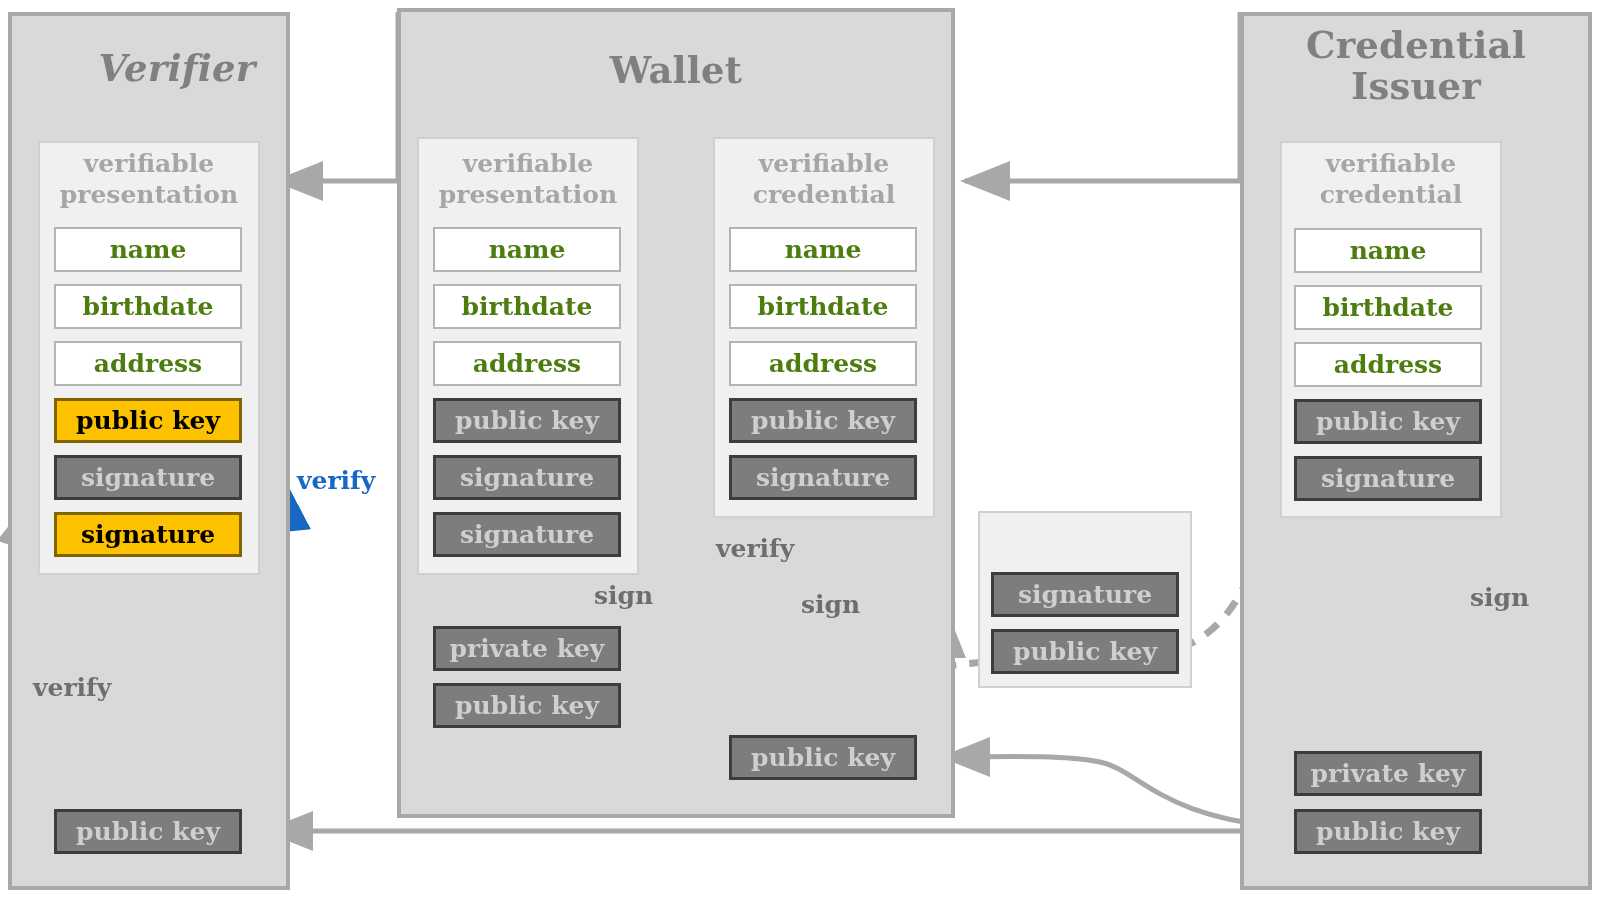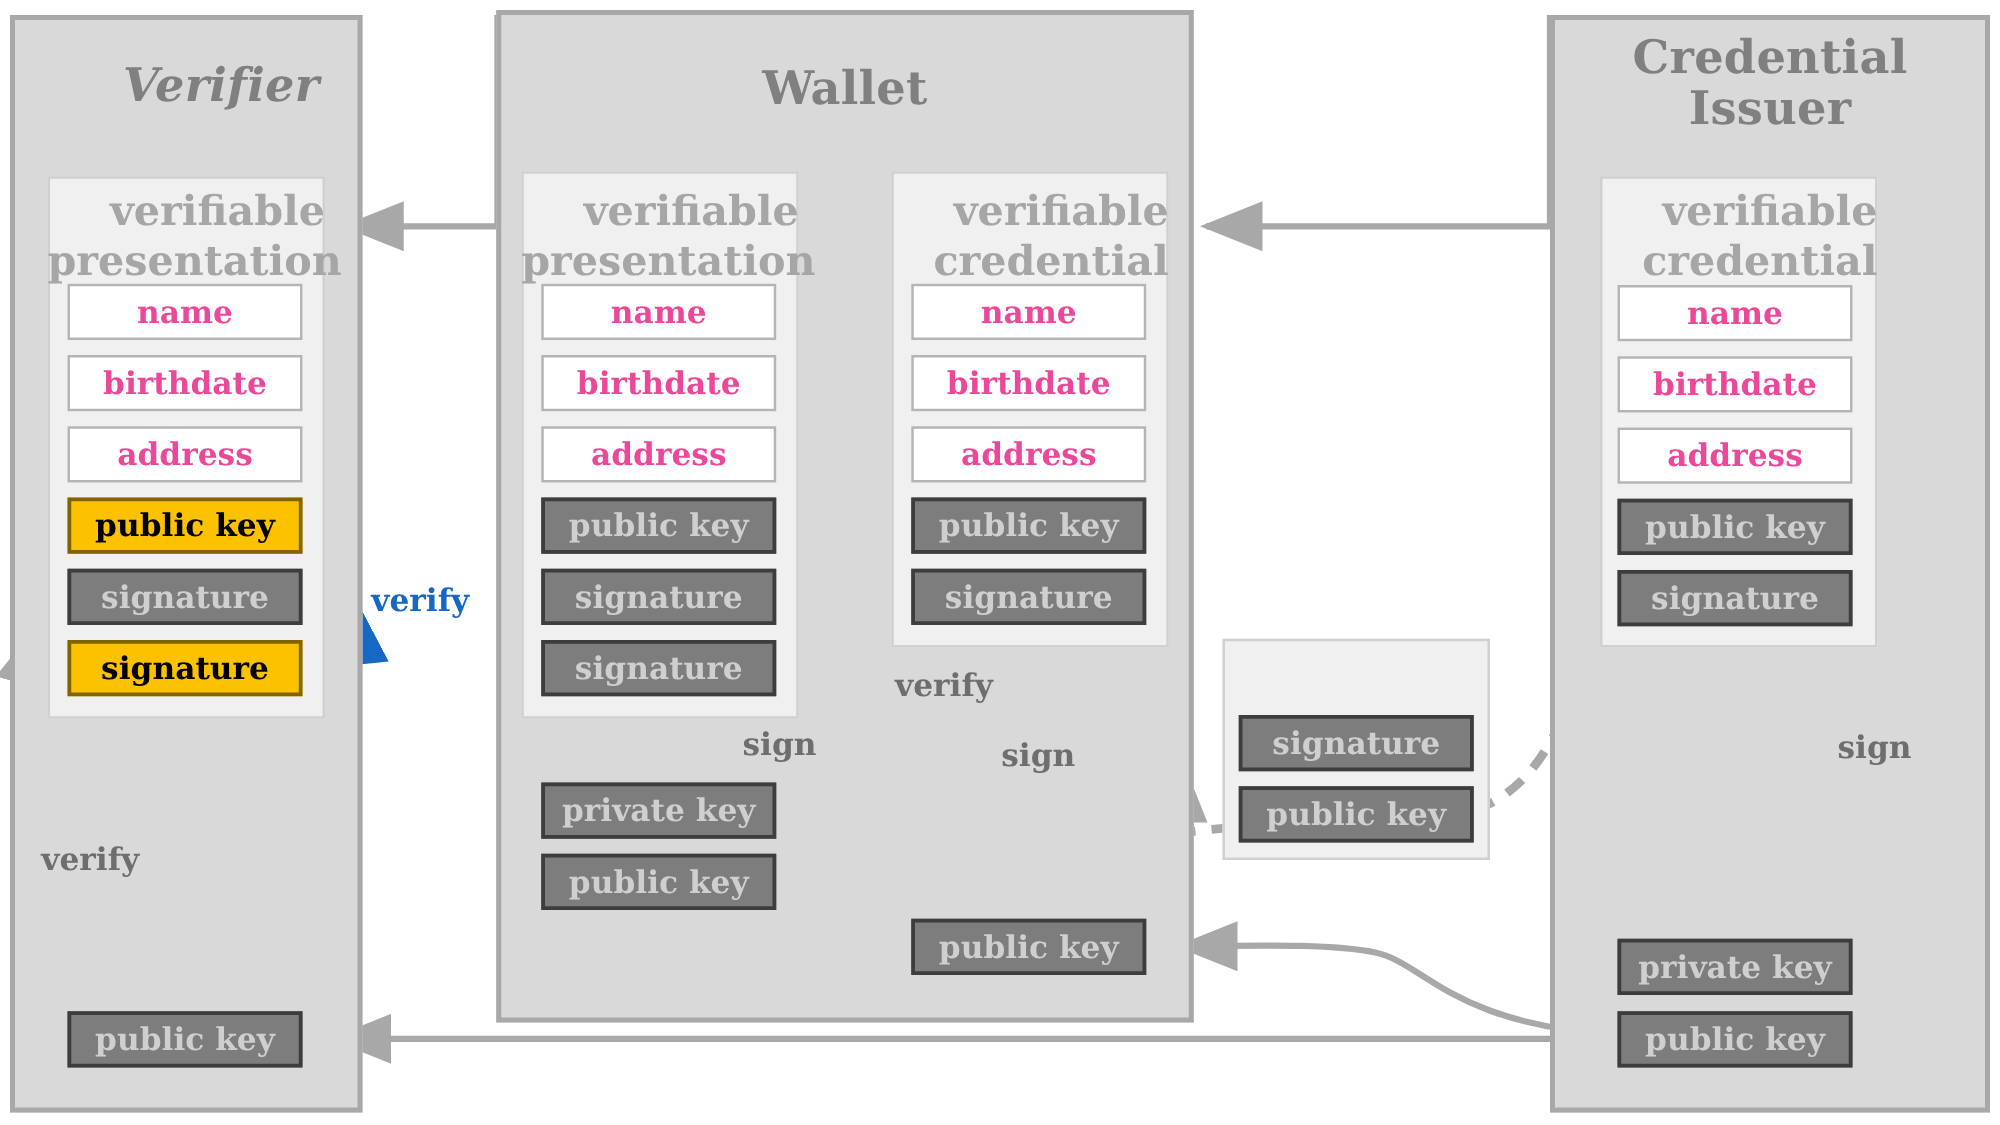--- a/index.html
+++ b/index.html
@@ -28,40 +28,40 @@
 
   
   .card{
     position:absolute;
     background:#f0f0f0;
     border:2px solid #d0d0d0;
     box-sizing:border-box;
   }
   .card-title{
     position:absolute;left:0;right:0;
-    text-align:right;
+    text-align:center;
     color:#a6a6a6;
     font-weight:bold;
-    font-size:33px;
+    font-size:25px;
     line-height:1.22;
   }
 
   
   .row{
     position:absolute;
     box-sizing:border-box;
     display:flex;align-items:center;justify-content:center;
     font-weight:bold;
     font-size:25px;
     white-space:nowrap;
   }
   .row.plain{
     background:#ffffff;
     border:2px solid #b4b4b4;
-    color:#ec4899;
+    color:#4d7c0f;
   }
   .row.crypto{
     background:#7d7d7d;
     border:3px solid #3d3d3d;
     color:#cfcfcf;
   }
   .row.highlight{
     background:#fcc200;
     border:3px solid #806400;
     color:#000000;

